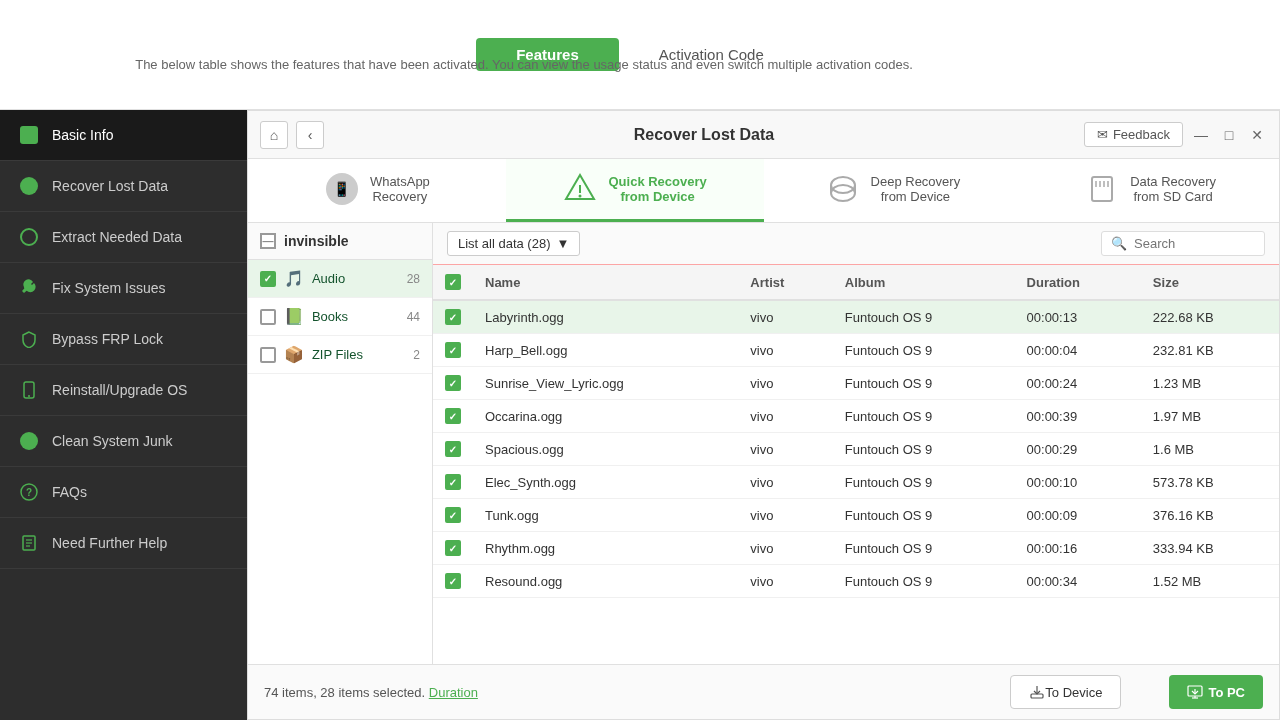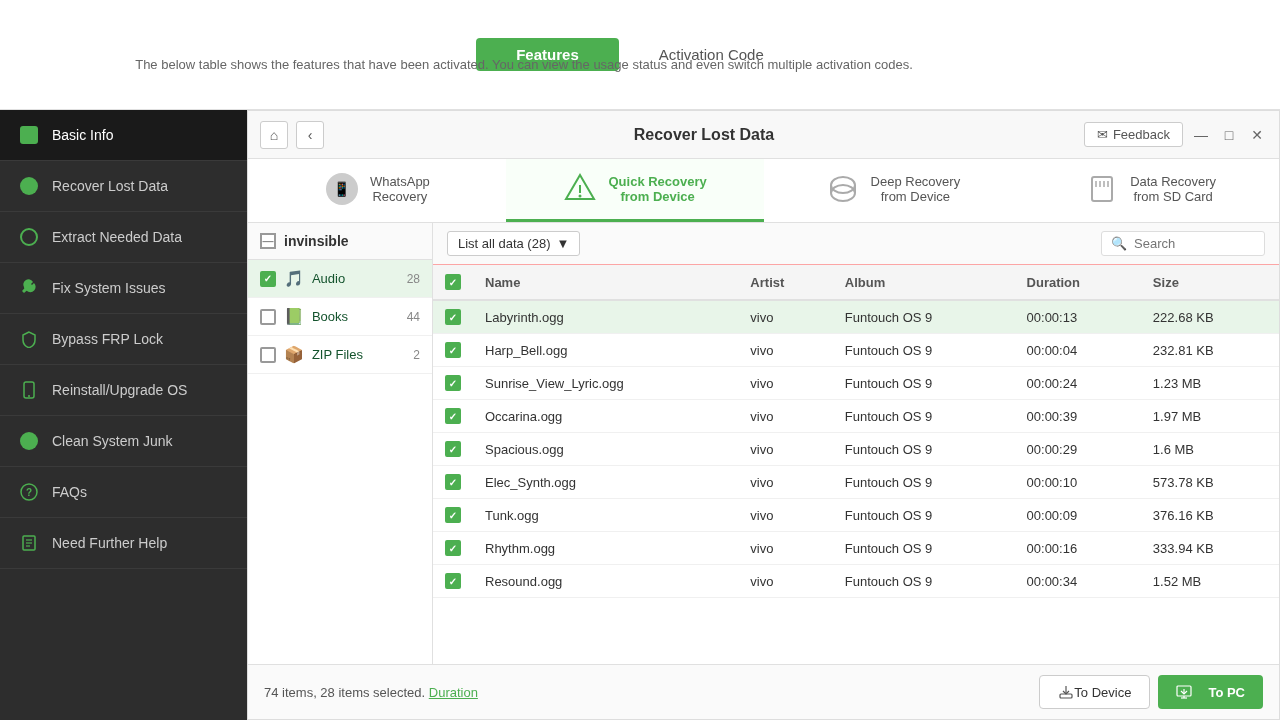--- a/index.html
+++ b/index.html
@@ -184,23 +184,23 @@
     }
     .footer-info { font-size: 13px; color: #555; }
     .unselect-link { color: #4caf50; cursor: pointer; text-decoration: underline; }
     .footer-btns { display: flex; gap: 8px; }
     .btn-device {
       display: flex; align-items: center; gap: 0;
       padding: 8px 18px; border: 1px solid #ccc; background: #fff;
       border-radius: 4px; cursor: pointer; font-size: 13px; color: #333;
     }
     .btn-pc {
-      display: flex; align-items: center; gap: 16px;
+      display: flex; align-items: center; gap: 5px;
       padding: 8px 18px; background: #4caf50;
-      border: none; border-radius: 4px; cursor: pointer; font-size: 13px; color: #fff; font-weight: 600;
+      border: none; border-radius: 4px; cursor: pointer; font-size: 13px; color: #fff; font-weight: 600; margin-left: 40px;
     }
 
     
     .data-table::-webkit-scrollbar { width: 6px; }
     .data-table::-webkit-scrollbar-track { background: #f0f0f0; }
     .data-table::-webkit-scrollbar-thumb { background: #ccc; border-radius: 3px; }
   </style>
 </head>
 <body>
 

